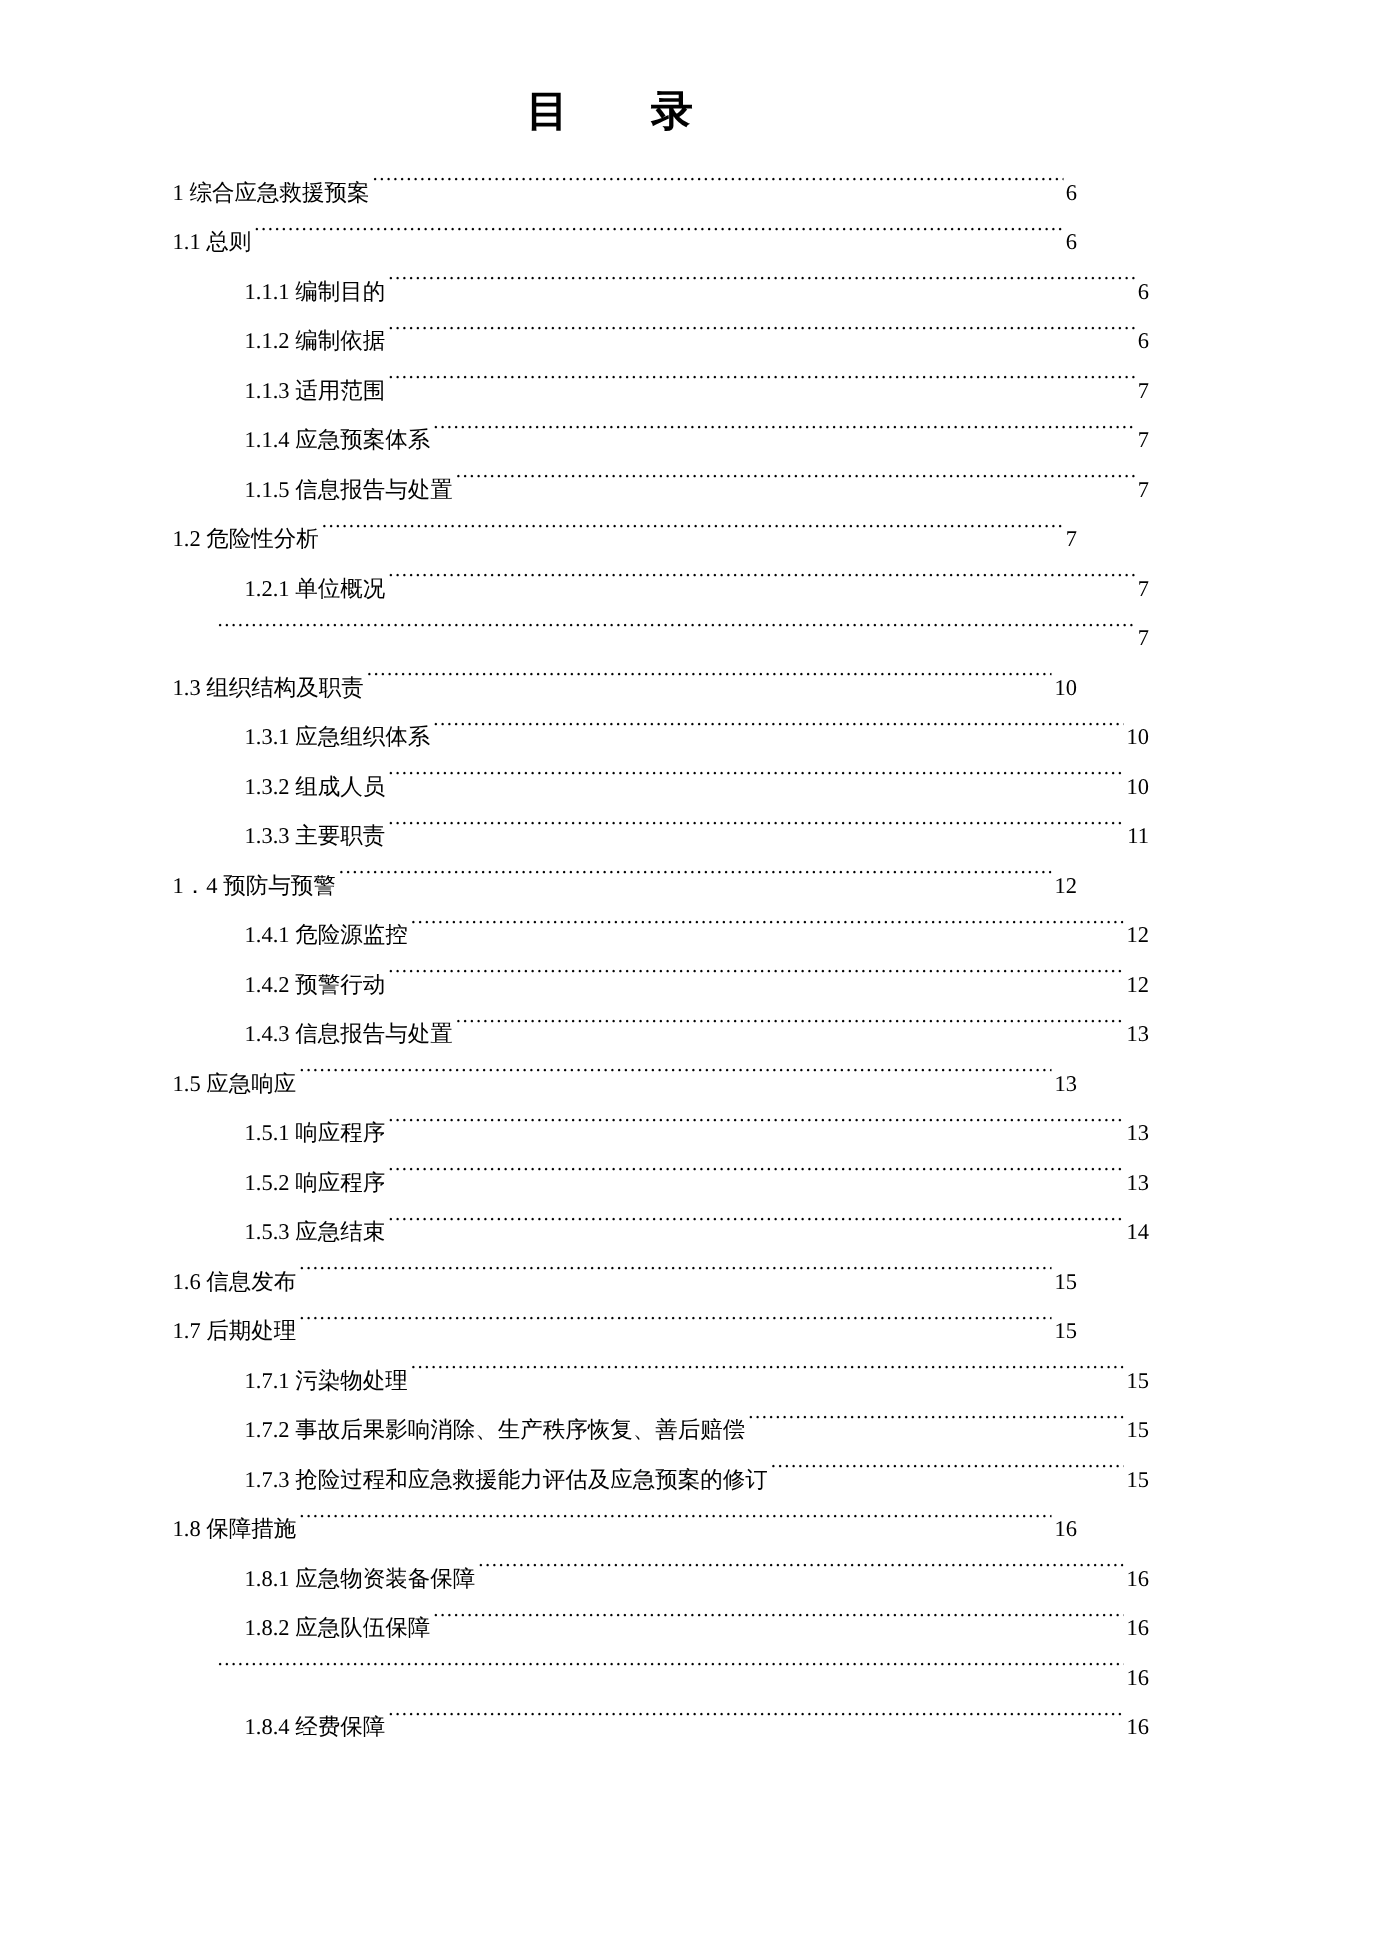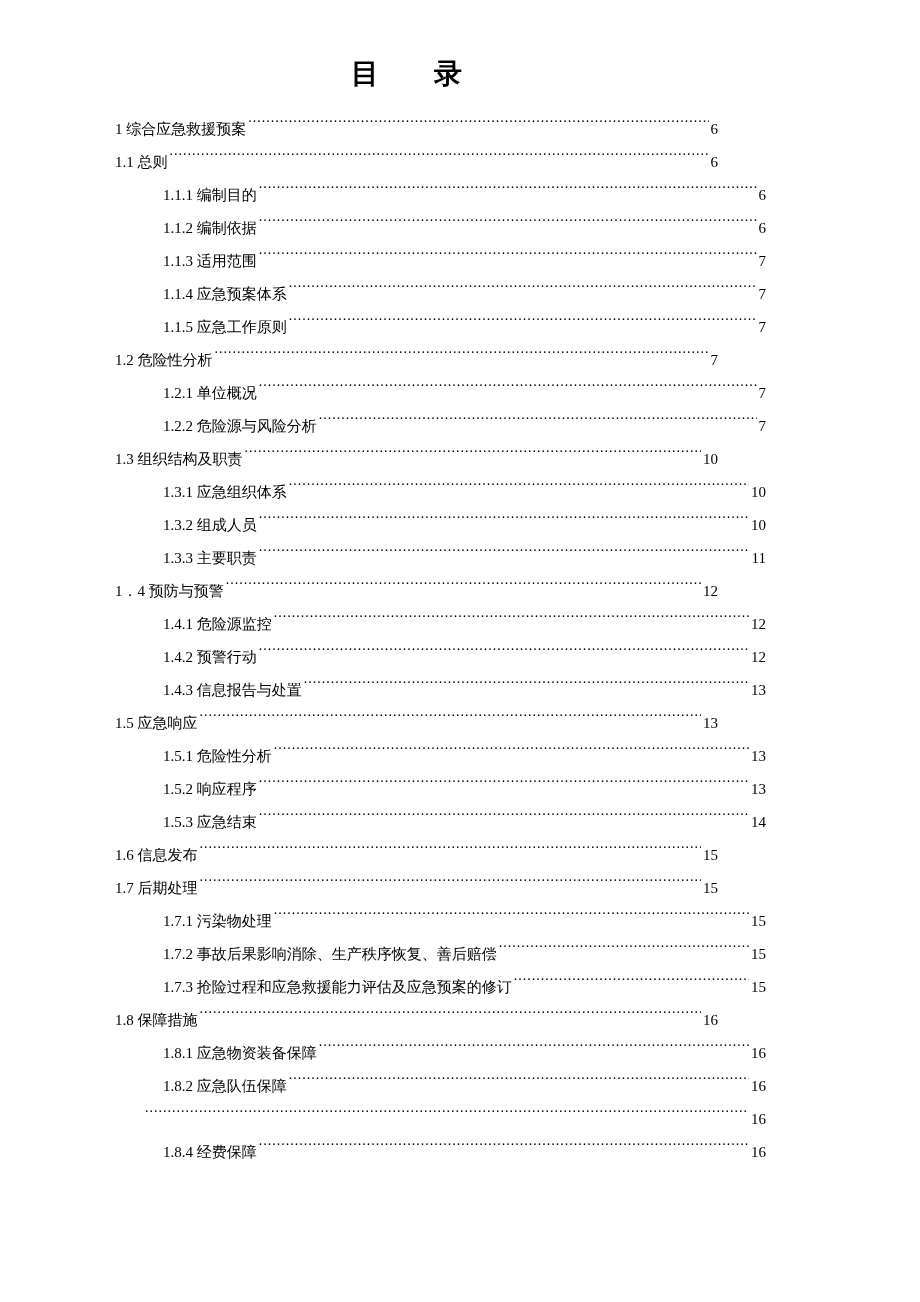--- a/index.html
+++ b/index.html
@@ -95,36 +95,35 @@
         <span class="label">1.1.3 适用范围</span>
         <span class="leader"></span>
         <span class="pagenum">7</span>
       </div>
       <div class="toc-row indent-3">
         <span class="label">1.1.4 应急预案体系</span>
         <span class="leader"></span>
         <span class="pagenum">7</span>
       </div>
       <div class="toc-row indent-3">
-        <span class="label">1.1.5 应急工作原则</span>
+        <span class="label">1.1.5 信息报告与处置</span>
         <span class="leader"></span>
         <span class="pagenum">7</span>
       </div>
       <div class="toc-row indent-2">
         <span class="label">1.2 危险性分析</span>
         <span class="leader"></span>
         <span class="pagenum">7</span>
       </div>
       <div class="toc-row indent-3">
         <span class="label">1.2.1 单位概况</span>
         <span class="leader"></span>
         <span class="pagenum">7</span>
       </div>
       <div class="toc-row indent-3">
-        <span class="label">1.2.2 危险源与风险分析</span>
         <span class="leader"></span>
         <span class="pagenum">7</span>
       </div>
       <div class="toc-row indent-2">
         <span class="label">1.3 组织结构及职责</span>
         <span class="leader"></span>
         <span class="pagenum">10</span>
       </div>
       <div class="toc-row indent-3">
         <span class="label">1.3.1 应急组织体系</span>
@@ -160,21 +159,21 @@
         <span class="label">1.4.3 信息报告与处置</span>
         <span class="leader"></span>
         <span class="pagenum">13</span>
       </div>
       <div class="toc-row indent-2">
         <span class="label">1.5 应急响应</span>
         <span class="leader"></span>
         <span class="pagenum">13</span>
       </div>
       <div class="toc-row indent-3">
-        <span class="label">1.5.1 危险性分析</span>
+        <span class="label">1.5.1 响应程序</span>
         <span class="leader"></span>
         <span class="pagenum">13</span>
       </div>
       <div class="toc-row indent-3">
         <span class="label">1.5.2 响应程序</span>
         <span class="leader"></span>
         <span class="pagenum">13</span>
       </div>
       <div class="toc-row indent-3">
         <span class="label">1.5.3 应急结束</span>

